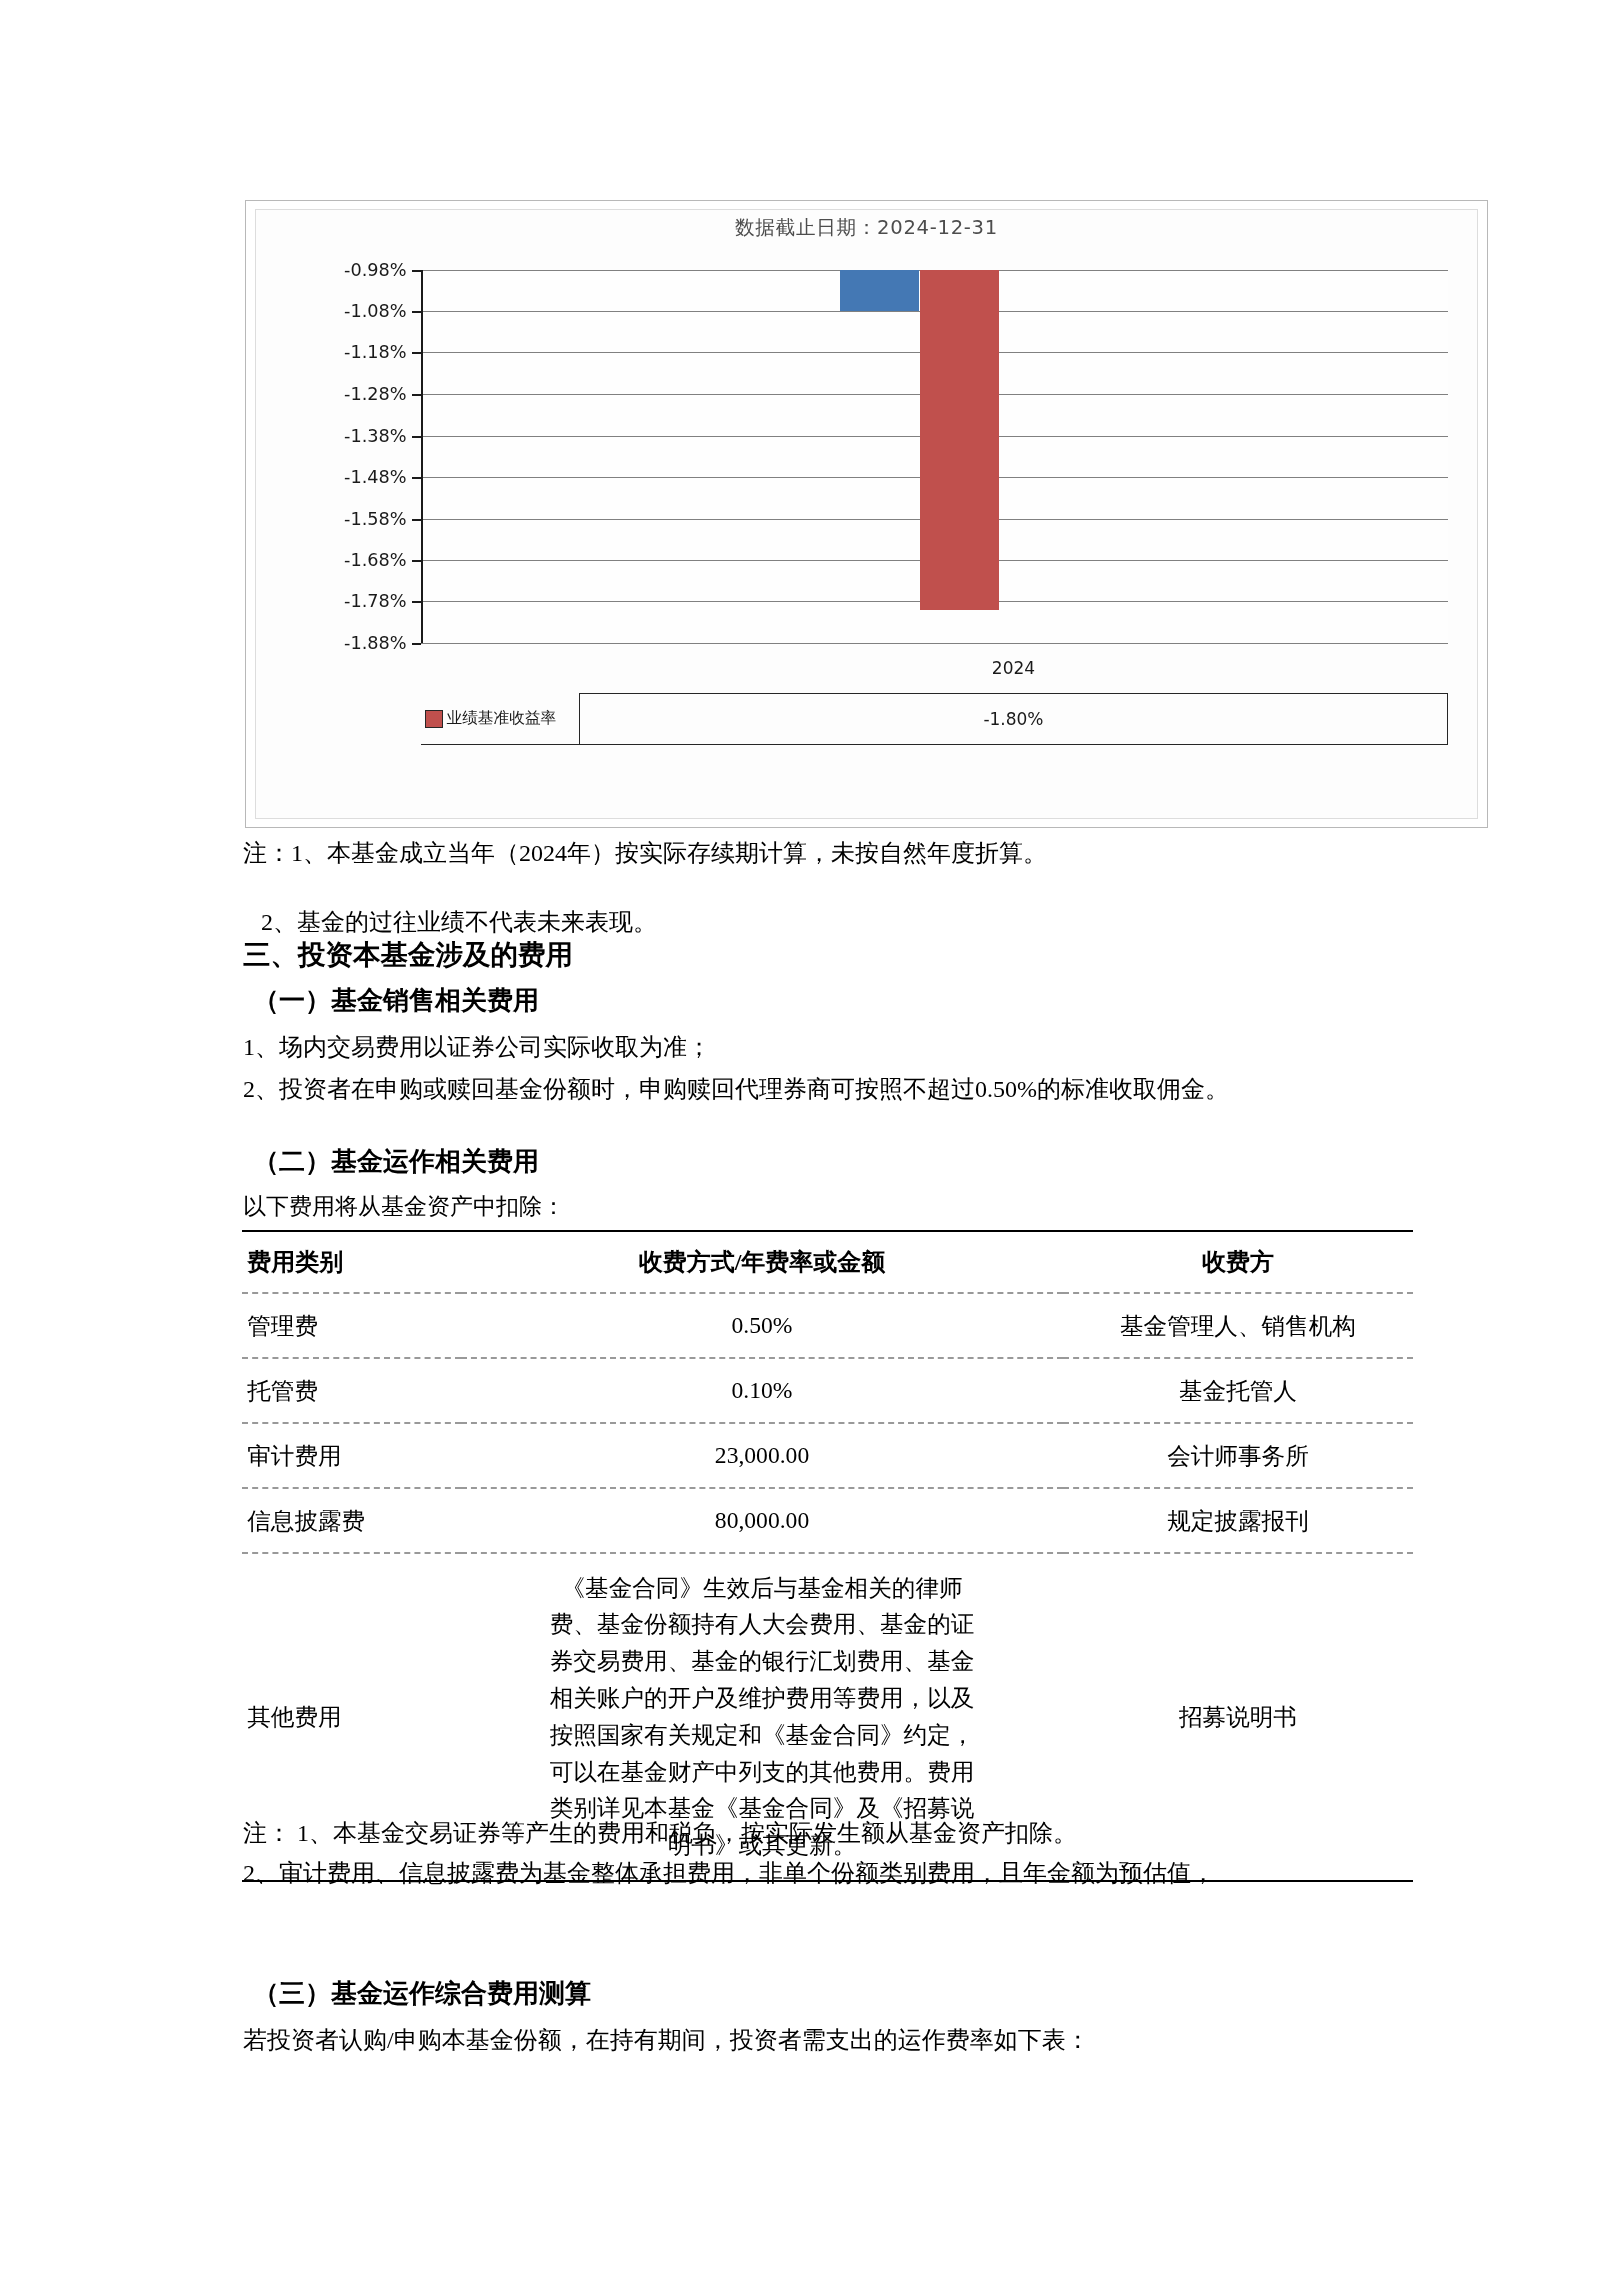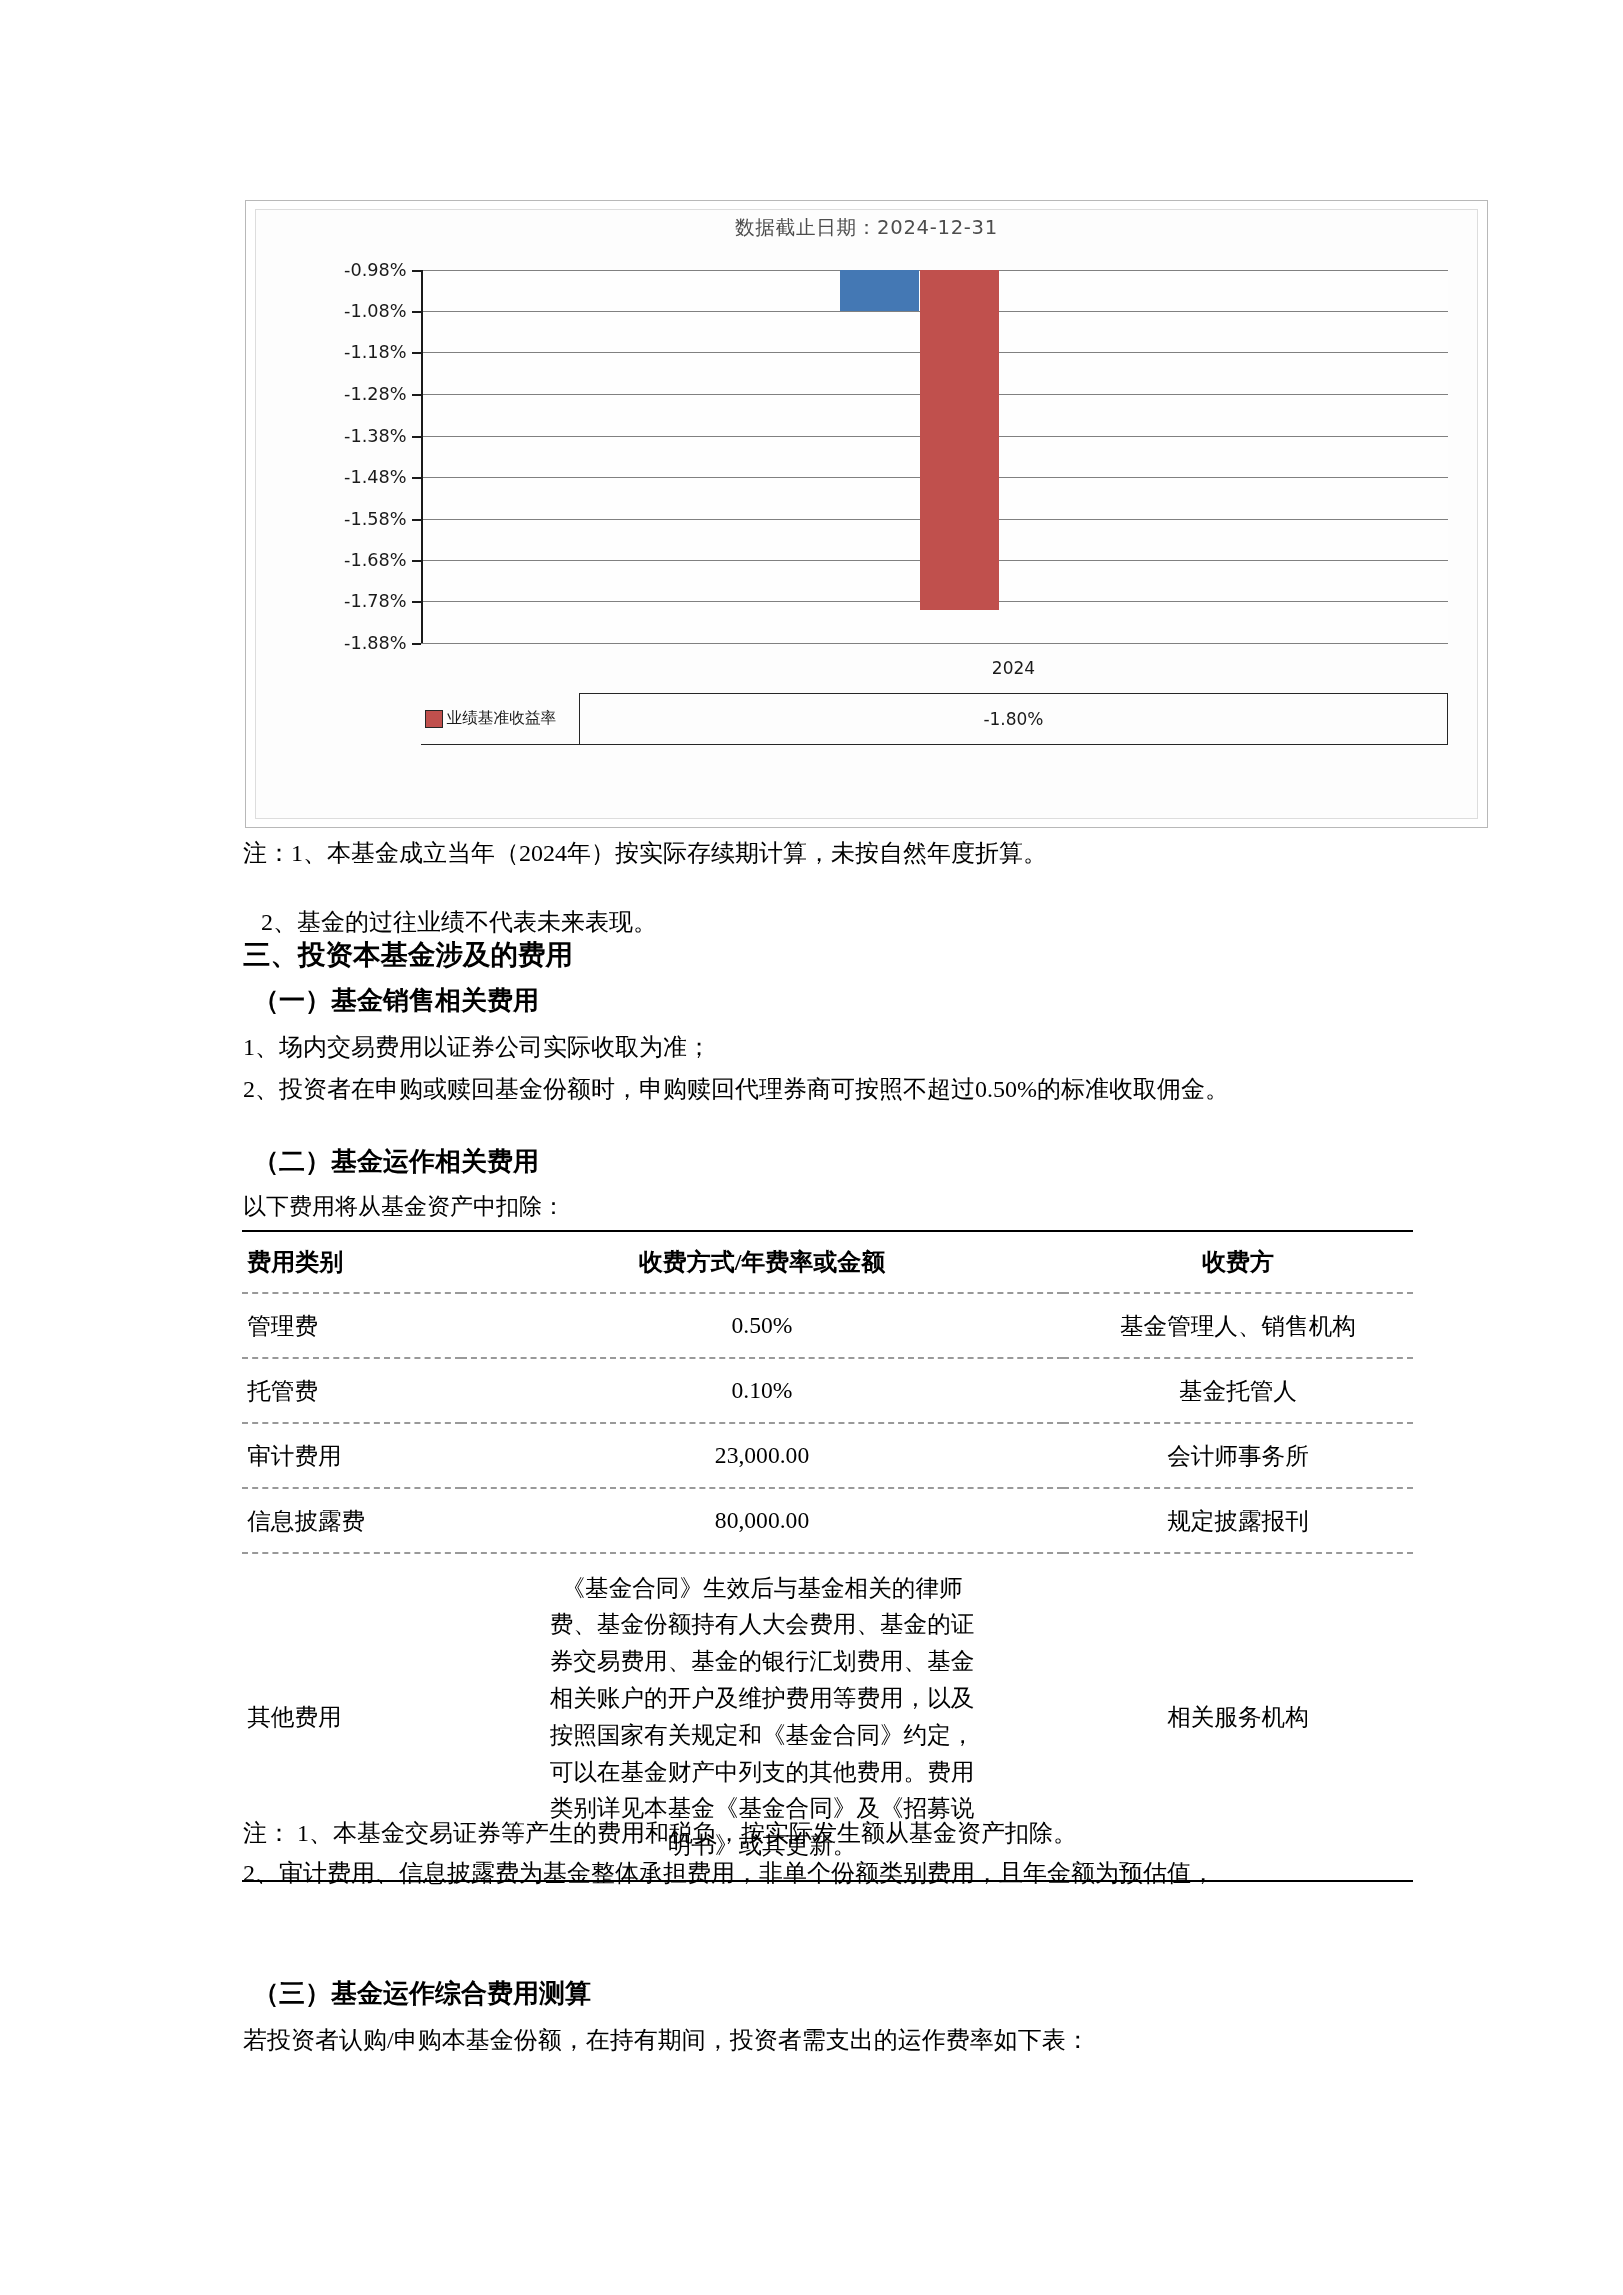--- a/index.html
+++ b/index.html
@@ -362,21 +362,21 @@
         <td class="col-c">会计师事务所</td>
       </tr>
       <tr>
         <td class="col-a">信息披露费</td>
         <td class="col-b">80,000.00</td>
         <td class="col-c">规定披露报刊</td>
       </tr>
       <tr class="other-row">
         <td class="col-a">其他费用</td>
         <td class="col-b multiline">《基金合同》生效后与基金相关的律师费、基金份额持有人大会费用、基金的证券交易费用、基金的银行汇划费用、基金相关账户的开户及维护费用等费用，以及按照国家有关规定和《基金合同》约定，可以在基金财产中列支的其他费用。费用类别详见本基金《基金合同》及《招募说明书》或其更新。</td>
-        <td class="col-c">相关服务机构</td>
+        <td class="col-c">招募说明书</td>
       </tr>
     </tbody>
   </table>
 
   <div class="txt" style="left:243px; top:1816px;">注： 1、本基金交易证券等产生的费用和税负，按实际发生额从基金资产扣除。</div>
   <div class="txt" style="left:243px; top:1856px;">2、审计费用、信息披露费为基金整体承担费用，非单个份额类别费用，且年金额为预估值，</div>
 
   <div class="h-sub" style="left:253px; top:1976px;">（三）基金运作综合费用测算</div>
   <div class="txt" style="left:243px; top:2023px;">若投资者认购/申购本基金份额，在持有期间，投资者需支出的运作费率如下表：</div>
 

